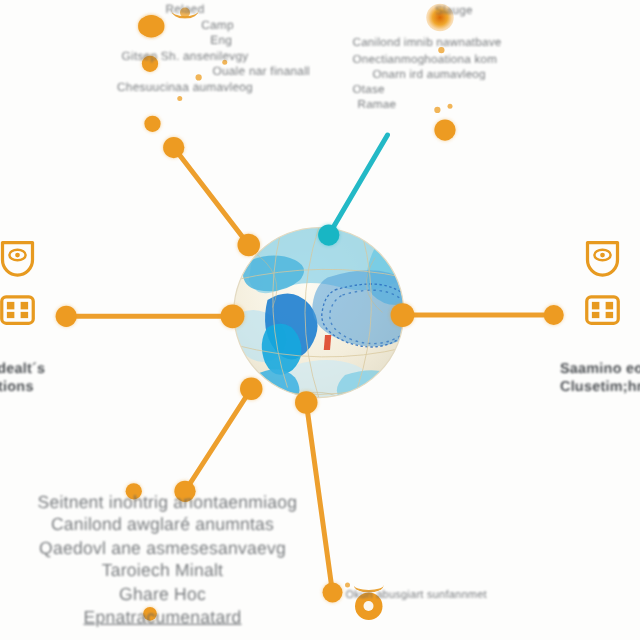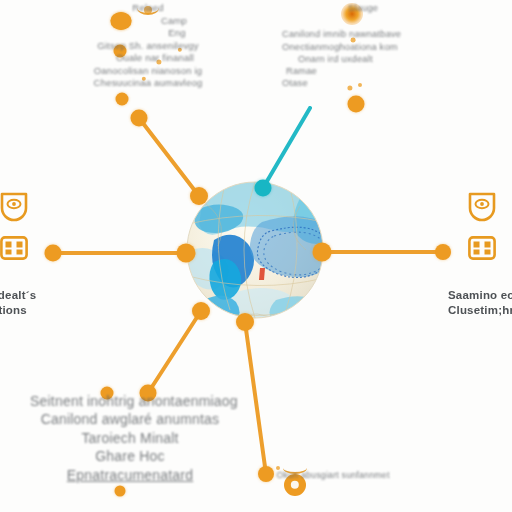--- a/index.html
+++ b/index.html
@@ -185,37 +185,37 @@
       <rect x="5.5" y="13.5" width="6" height="5" fill="#E79A20"></rect>
       <rect x="16.5" y="13.5" width="6" height="5" fill="#E79A20"></rect>
     </svg>
   </div>
 
   <div class="textblock tb-tl">
     <span class="tline">Relaed</span>
     <span class="tline" style="padding-left:52px;">Camp</span>
     <span class="tline" style="padding-left:58px;">Eng</span>
     <span class="tline">Gitsep  Sh. ansenilevgy</span>
-    <span class="tline" style="padding-left:14px;">Ouale nar finanall</span>
-    <span class="tline">Oanocolisan nianoson        ig</span>
+    <span class="tline" style="padding-left:14px;text-align:right;">Ouale nar finanall</span>
     <span class="tline">Chesuucinaa  aumavleog</span>
   </div>
 
   <div class="textblock tb-tr">
     <span class="tline" style="padding-left:66px;">Slauge</span>
     <span class="tline" style="margin-top:14px;display:block;">Canilond imnib  nawnatbave</span>
     <span class="tline">Onectianmoghoationa kom</span>
-    <span class="tline" style="padding-left:16px;">Onarn ird uxdealt</span>
+    <span class="tline" style="padding-left:16px;">Onarn ird aumavleog</span>
+    <span class="tline" style="padding-right:60px;">Otase</span>
     <span class="tline" style="padding-left:4px;">Ramae</span>
-    <span class="tline" style="padding-right:60px;">Otase</span>
   </div>
 
   <div class="textblock tb-bl">
     <span class="tline">Seitnent inohtrig  anontaenmiaog</span>
     <span class="tline">Canilond awglaré  anumntas</span>
+    <span class="tline">Qaedovl ane  asmesesanvaevg</span>
     <span class="tline">Taroiech Minalt</span>
     <span class="tline">Ghare      Hoc</span>
     <span class="tline underline">Epnatracumenatard</span>
   </div>
 
   <div class="textblock tb-br">
     <span class="tline" style="padding-left:40px;">Okun abusgiart  sunfannmet</span>
   </div>
 
   <div class="textblock tb-left">

